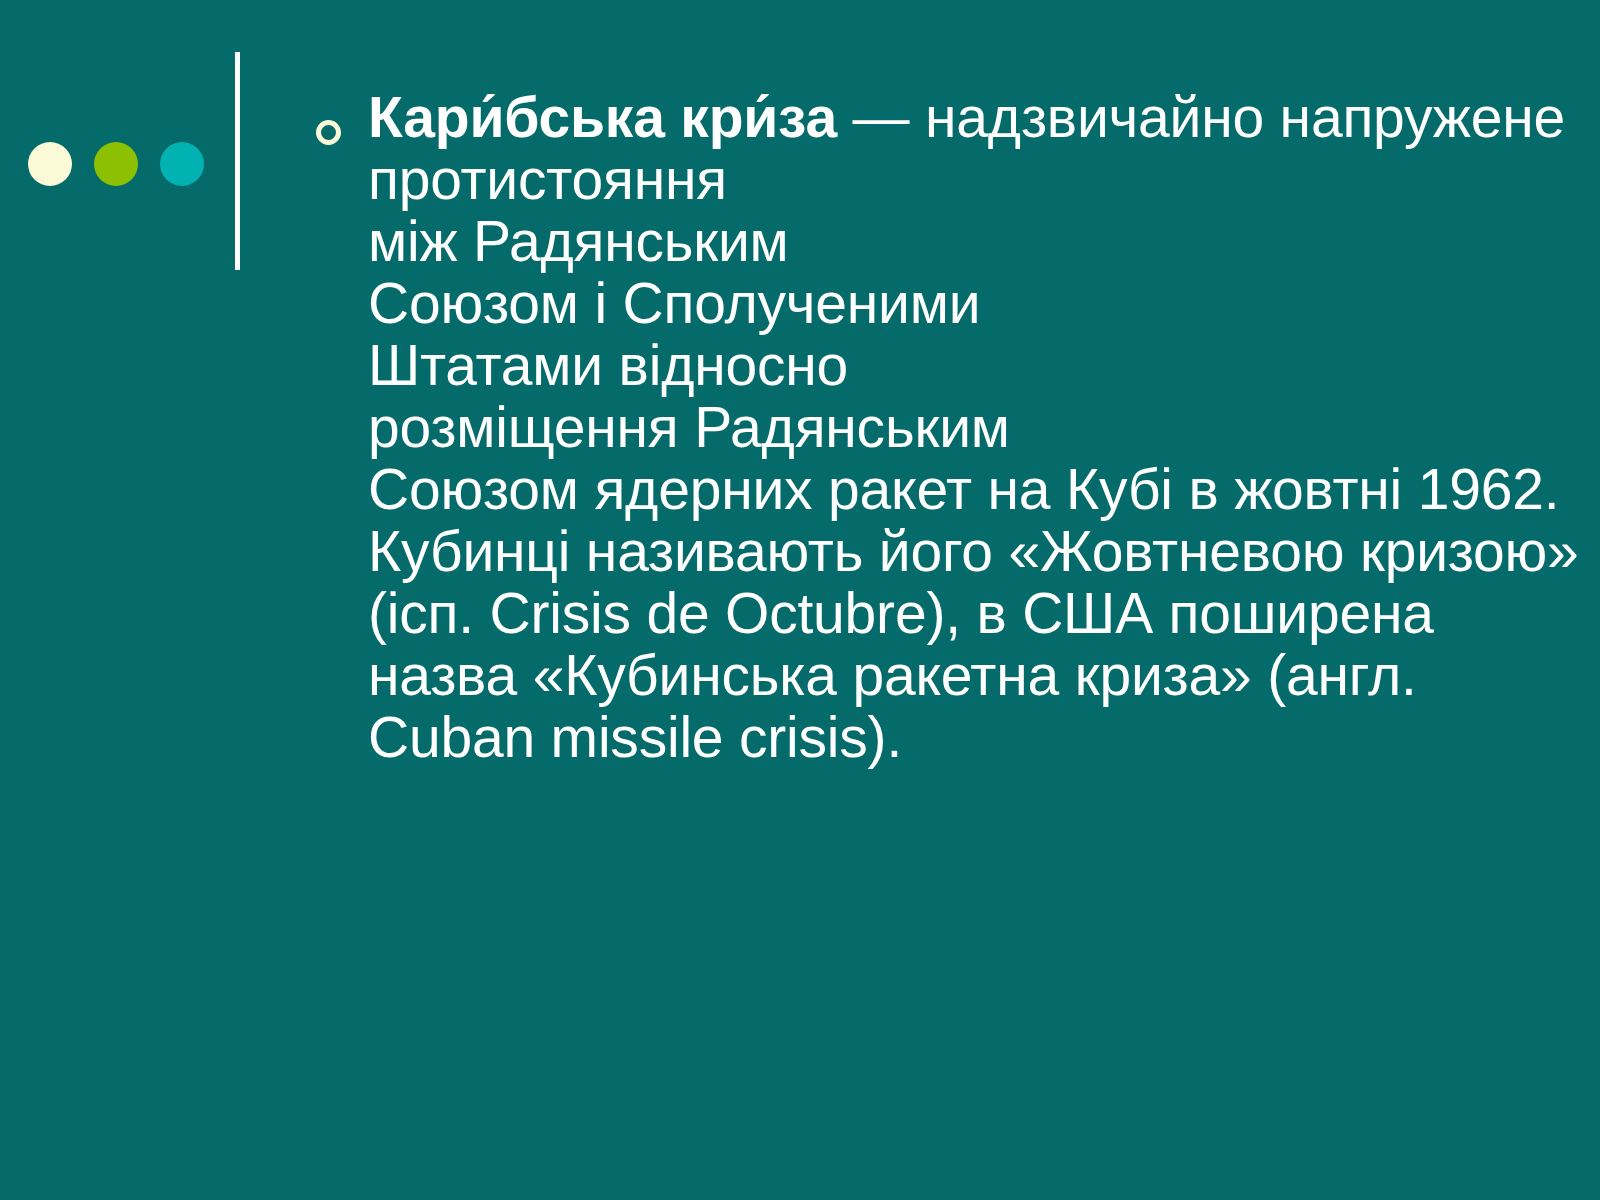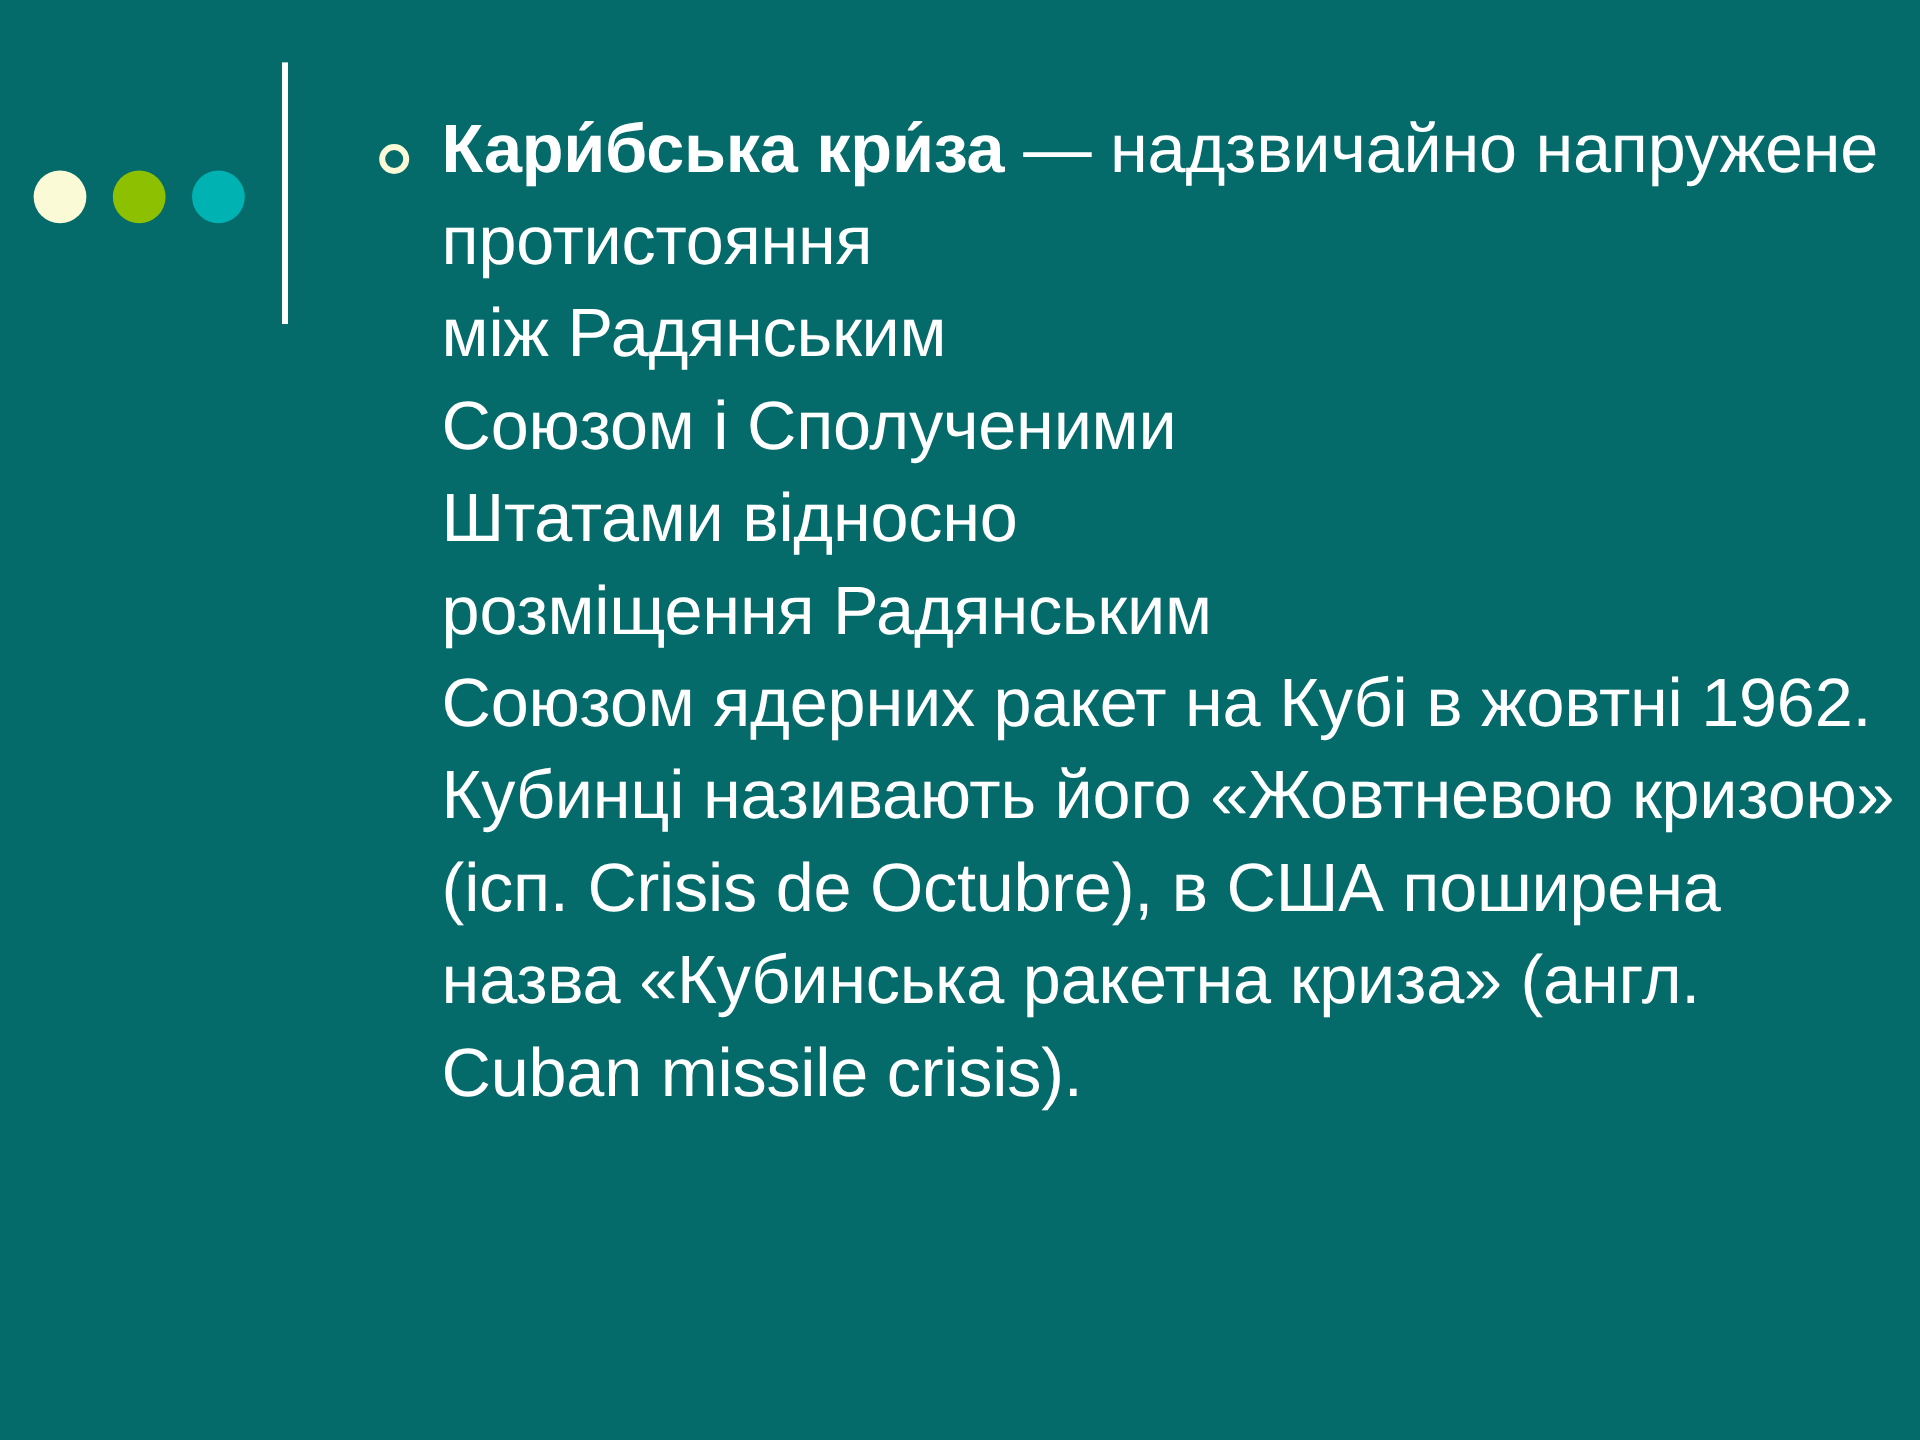--- a/index.html
+++ b/index.html
@@ -64,21 +64,21 @@
     height: 15px;
     border: 5px solid #FAFAD7;
     border-radius: 50%;
     box-sizing: content-box;
   }
   #paragraph-text {
     margin: 0;
     padding-left: 68px;
     color: #FFFFFF;
     font-size: 57px;
-    line-height: 77px;
+    line-height: 62px;
     letter-spacing: -0.2px;
     white-space: pre-line;
     font-weight: 400;
   }
   #term-lead {
     font-weight: 700;
   }
 </style>
 </head>
 <body>

